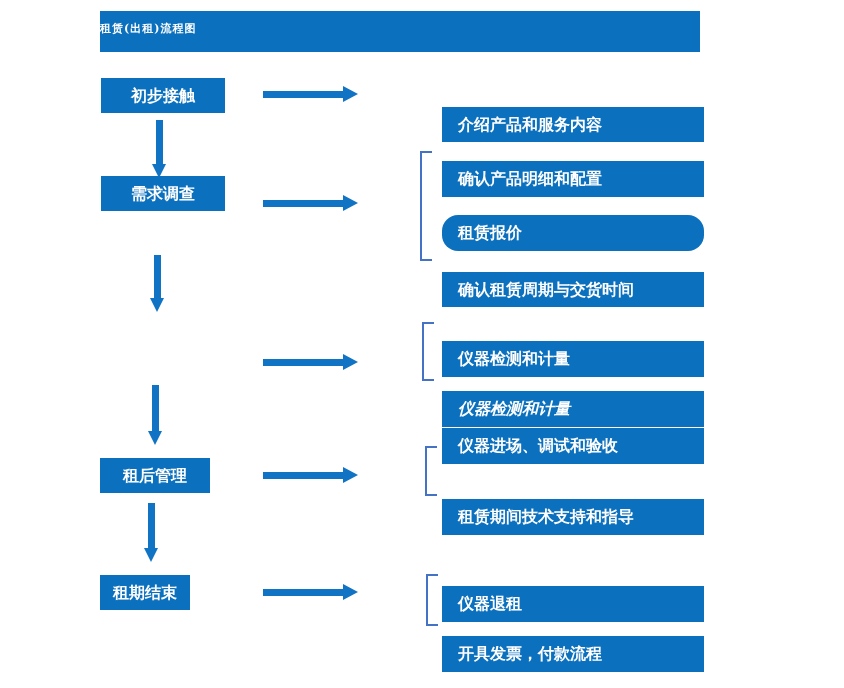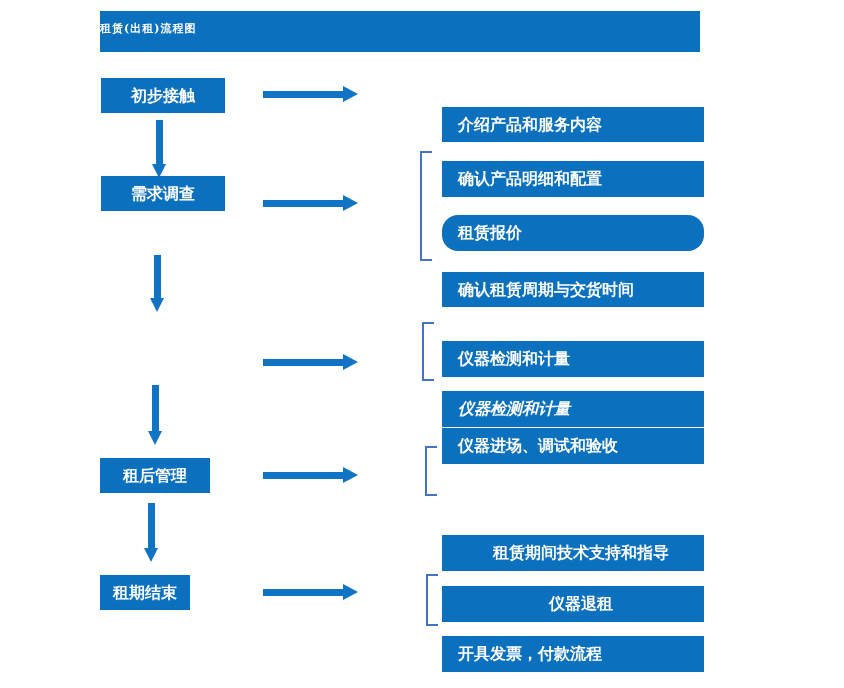--- a/index.html
+++ b/index.html
@@ -37,22 +37,22 @@
     left: 442px; width: 246px; height: 36px;
     padding-left: 16px; line-height: 36px; text-align: left; margin-top: 29px;
   }
   .r1  { top: 78px;  height: 35px; line-height: 35px; }
   .r2  { top: 132px; }
   .r3  { top: 186px; border-radius: 16px; }
   .r4  { top: 243px; height: 35px; line-height: 35px; }
   .r5  { top: 312px; }
   .r6  { top: 362px; font-style: italic; }
   .r7  { top: 399px; }
-  .r8  { top: 506px; text-align: center; }
-  .r9  { top: 557px; text-align: center; }
+  .r8  { top: 470px; }
+  .r9  { top: 557px; }
   .r10 { top: 607px; }
   
   .harrow {
     position: absolute;
     left: 263px; width: 80px; height: 7px;
     background: #1173C4;
   }
   .harrow::after {
     content: "";
     position: absolute;

